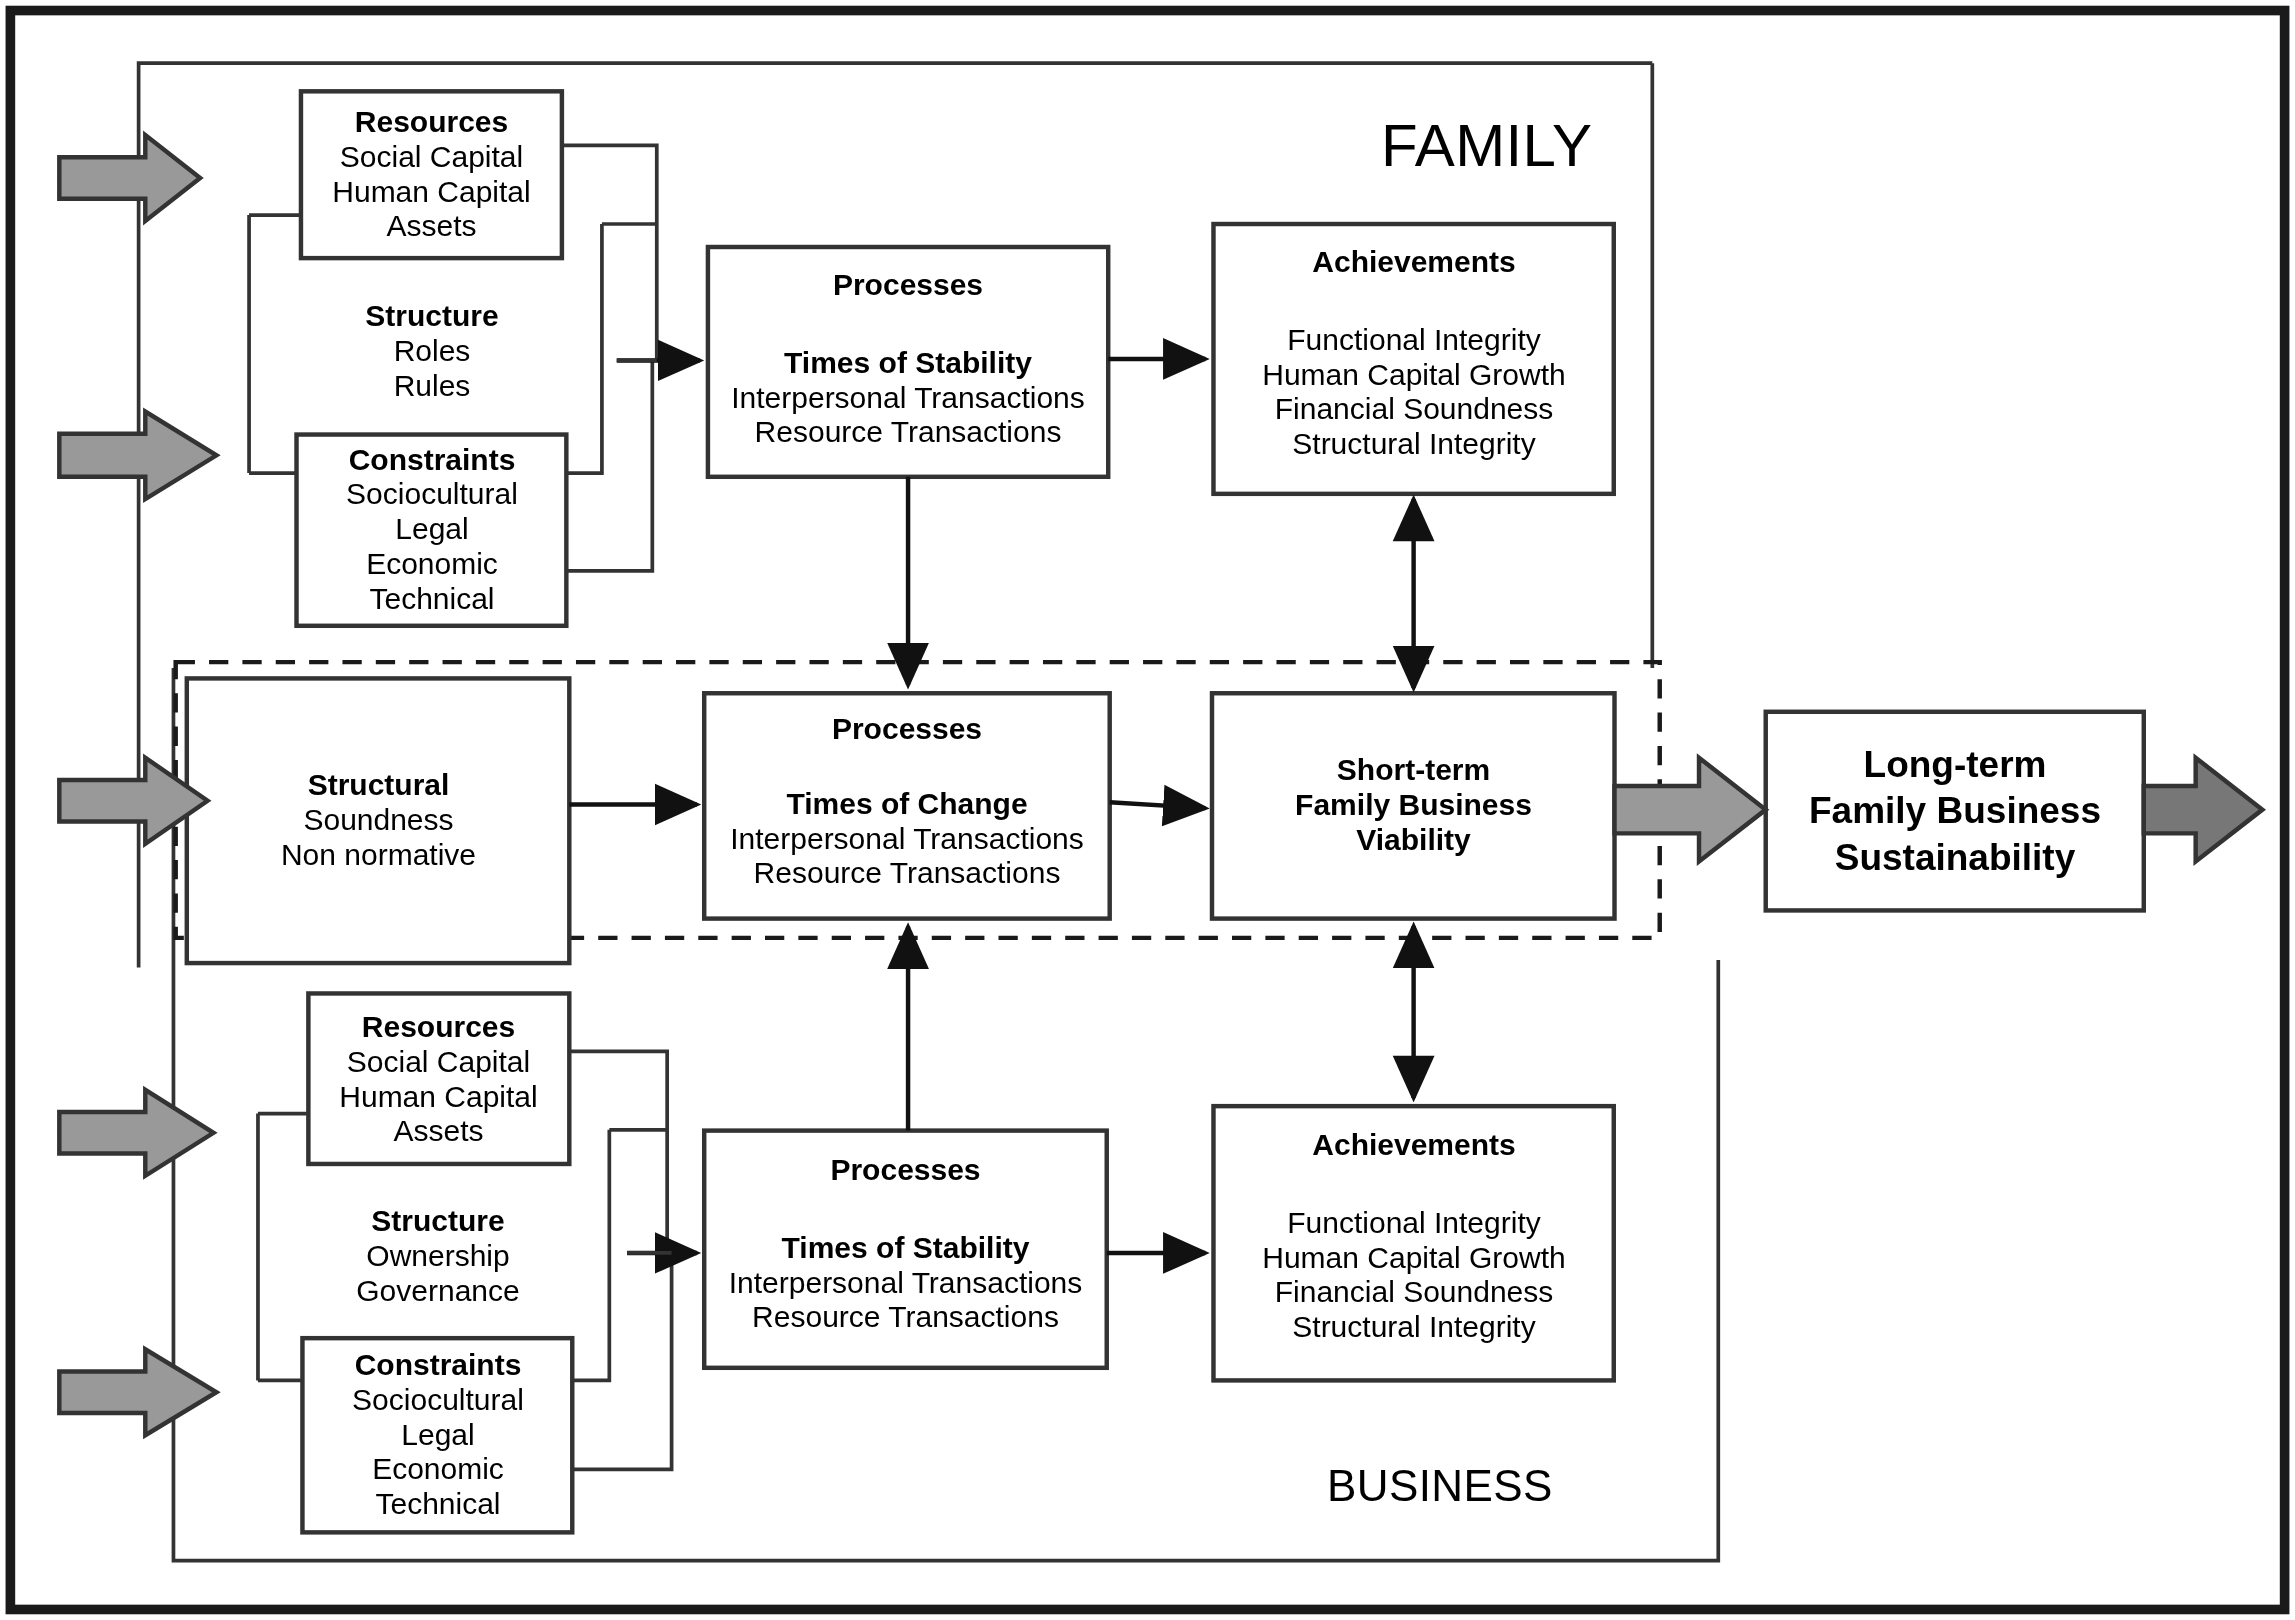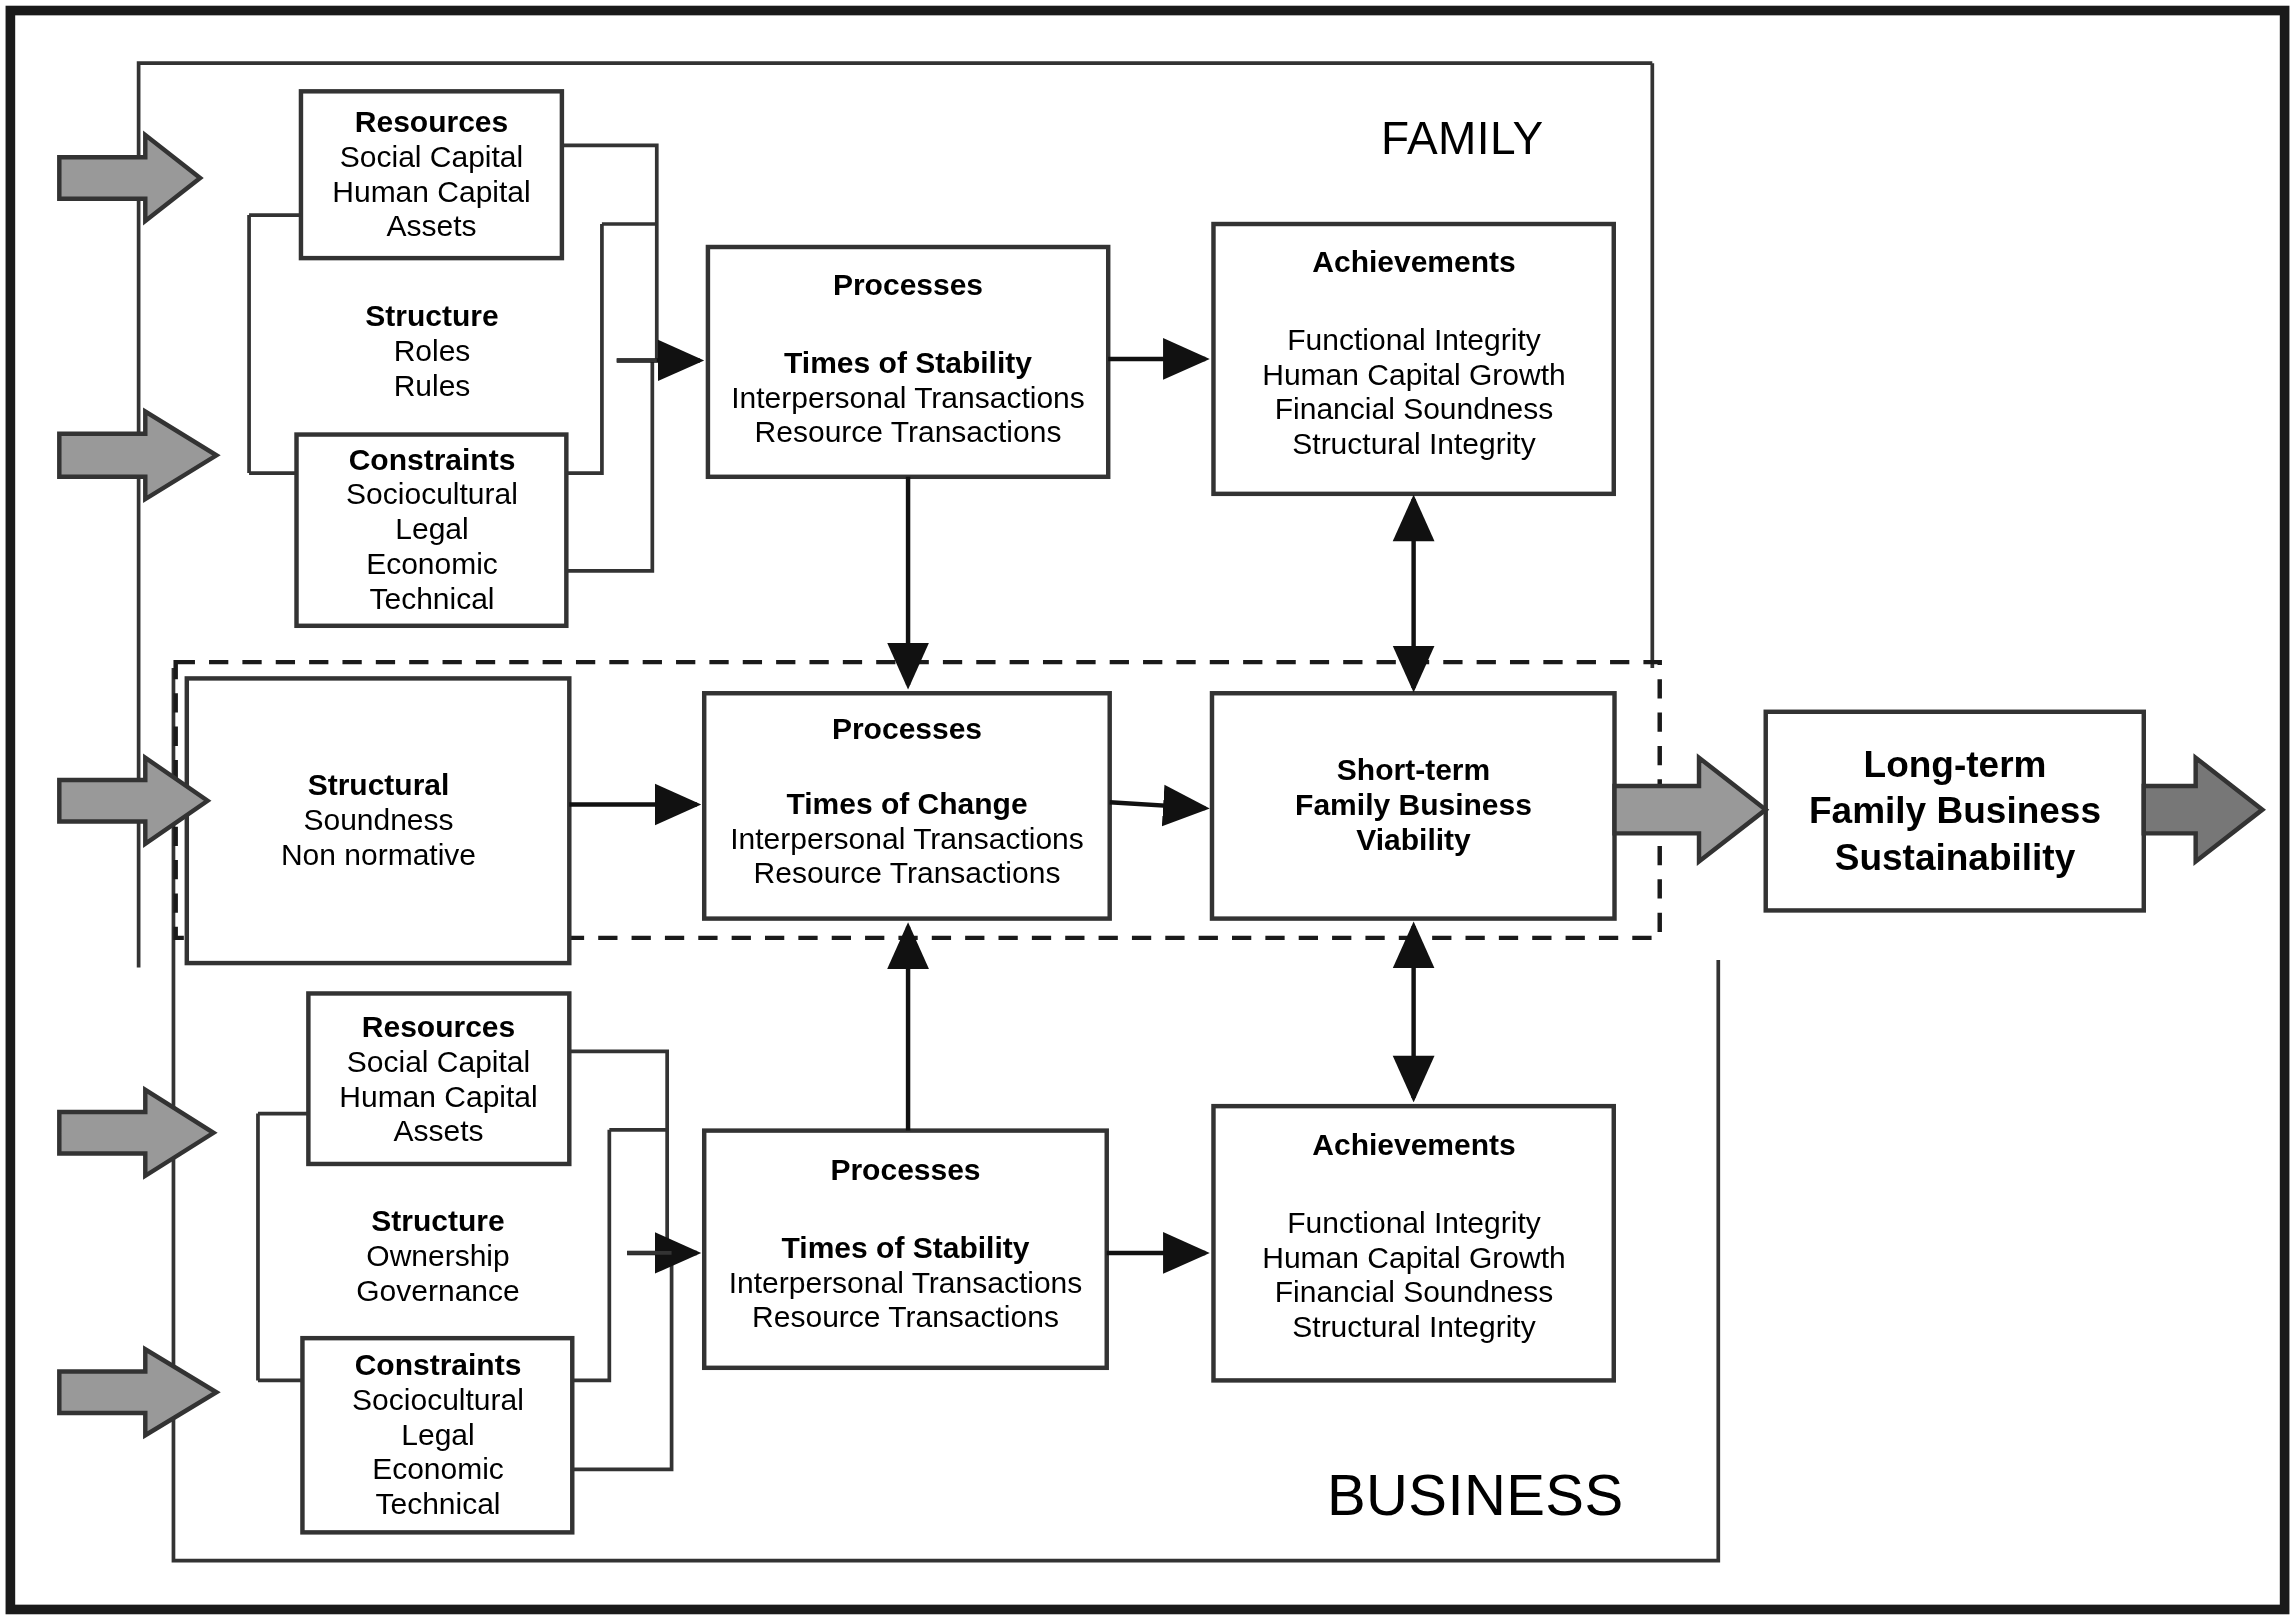--- a/index.html
+++ b/index.html
@@ -142,22 +142,22 @@
     <path d="M 846,1690 L 940,1690" fill="none" stroke="#111111" stroke-width="6" marker-end="url(#ah)"></path>
     <path d="M 846,1690 L 906,1690" fill="none" stroke="#333333" stroke-width="5"></path>
 
     <path d="M 1493,1690 L 1626,1690" fill="none" stroke="#111111" stroke-width="6" marker-end="url(#ah)"></path>
 
     <path d="M 1225,1525 L 1225,1250" fill="none" stroke="#111111" stroke-width="6" marker-end="url(#ah)"></path>
 
     <path d="M 1907,1481 L 1907,1249" fill="none" stroke="#111111" stroke-width="6" marker-end="url(#ah)" marker-start="url(#ahb)"></path>
   </svg>
 
-  <div class="zone-label" style="left:1381px; top:111px; font-size:46px;">FAMILY</div>
-  <div class="zone-label" style="left:1327px; top:1461px; font-size:58px;">BUSINESS</div>
+  <div class="zone-label" style="left:1381px; top:111px; font-size:60px;">FAMILY</div>
+  <div class="zone-label" style="left:1327px; top:1461px; font-size:44px;">BUSINESS</div>
 
   <div class="boxtext" style="left:301px; top:91px; width:261px; height:167px; font-size:30px;">
     <div class="ttl">Resources</div>
     <div>Social Capital</div>
     <div>Human Capital</div>
     <div>Assets</div>
   </div>
 
   <div class="boxtext" style="left:297px; top:285px; width:270px; height:133px; font-size:30px;">
     <div class="ttl">Structure</div>

